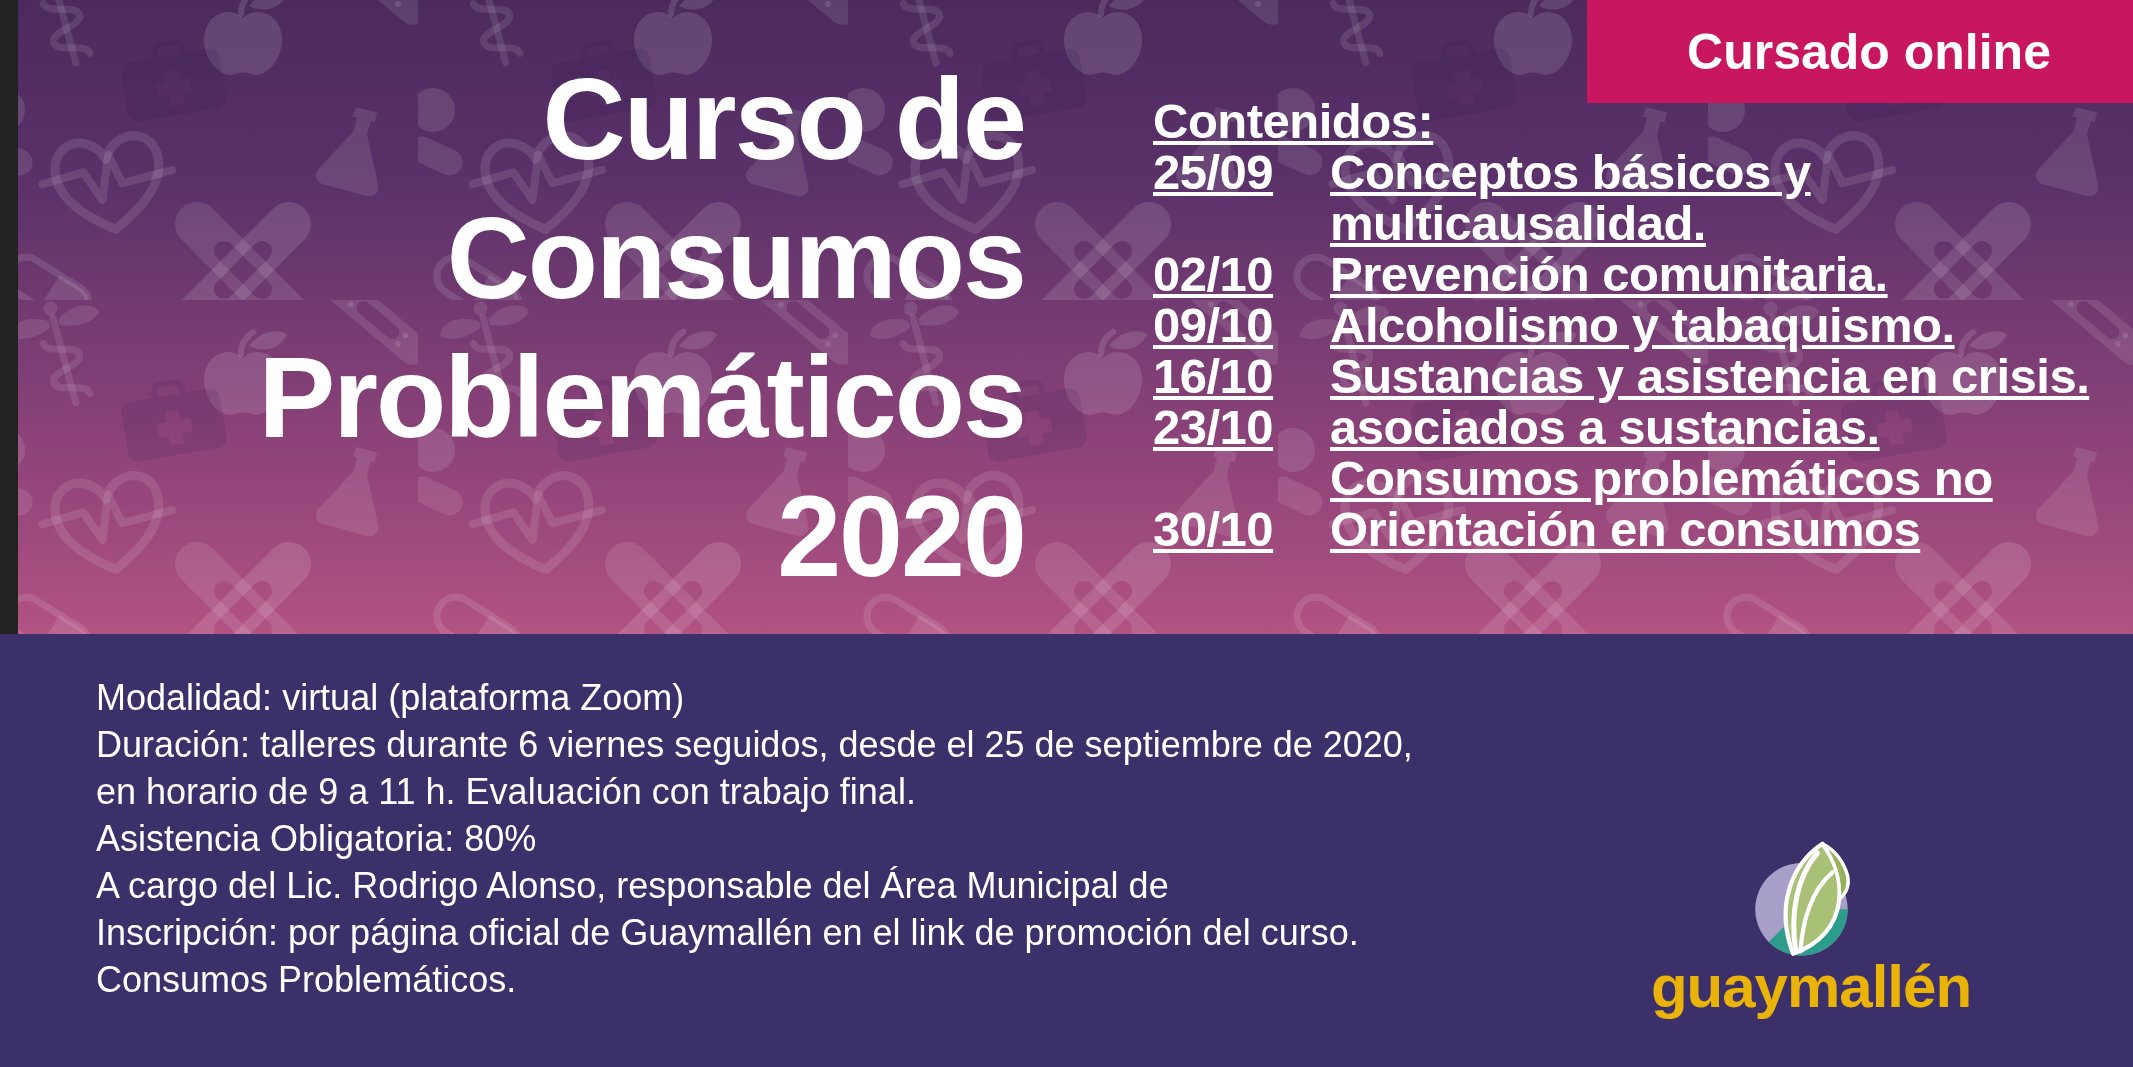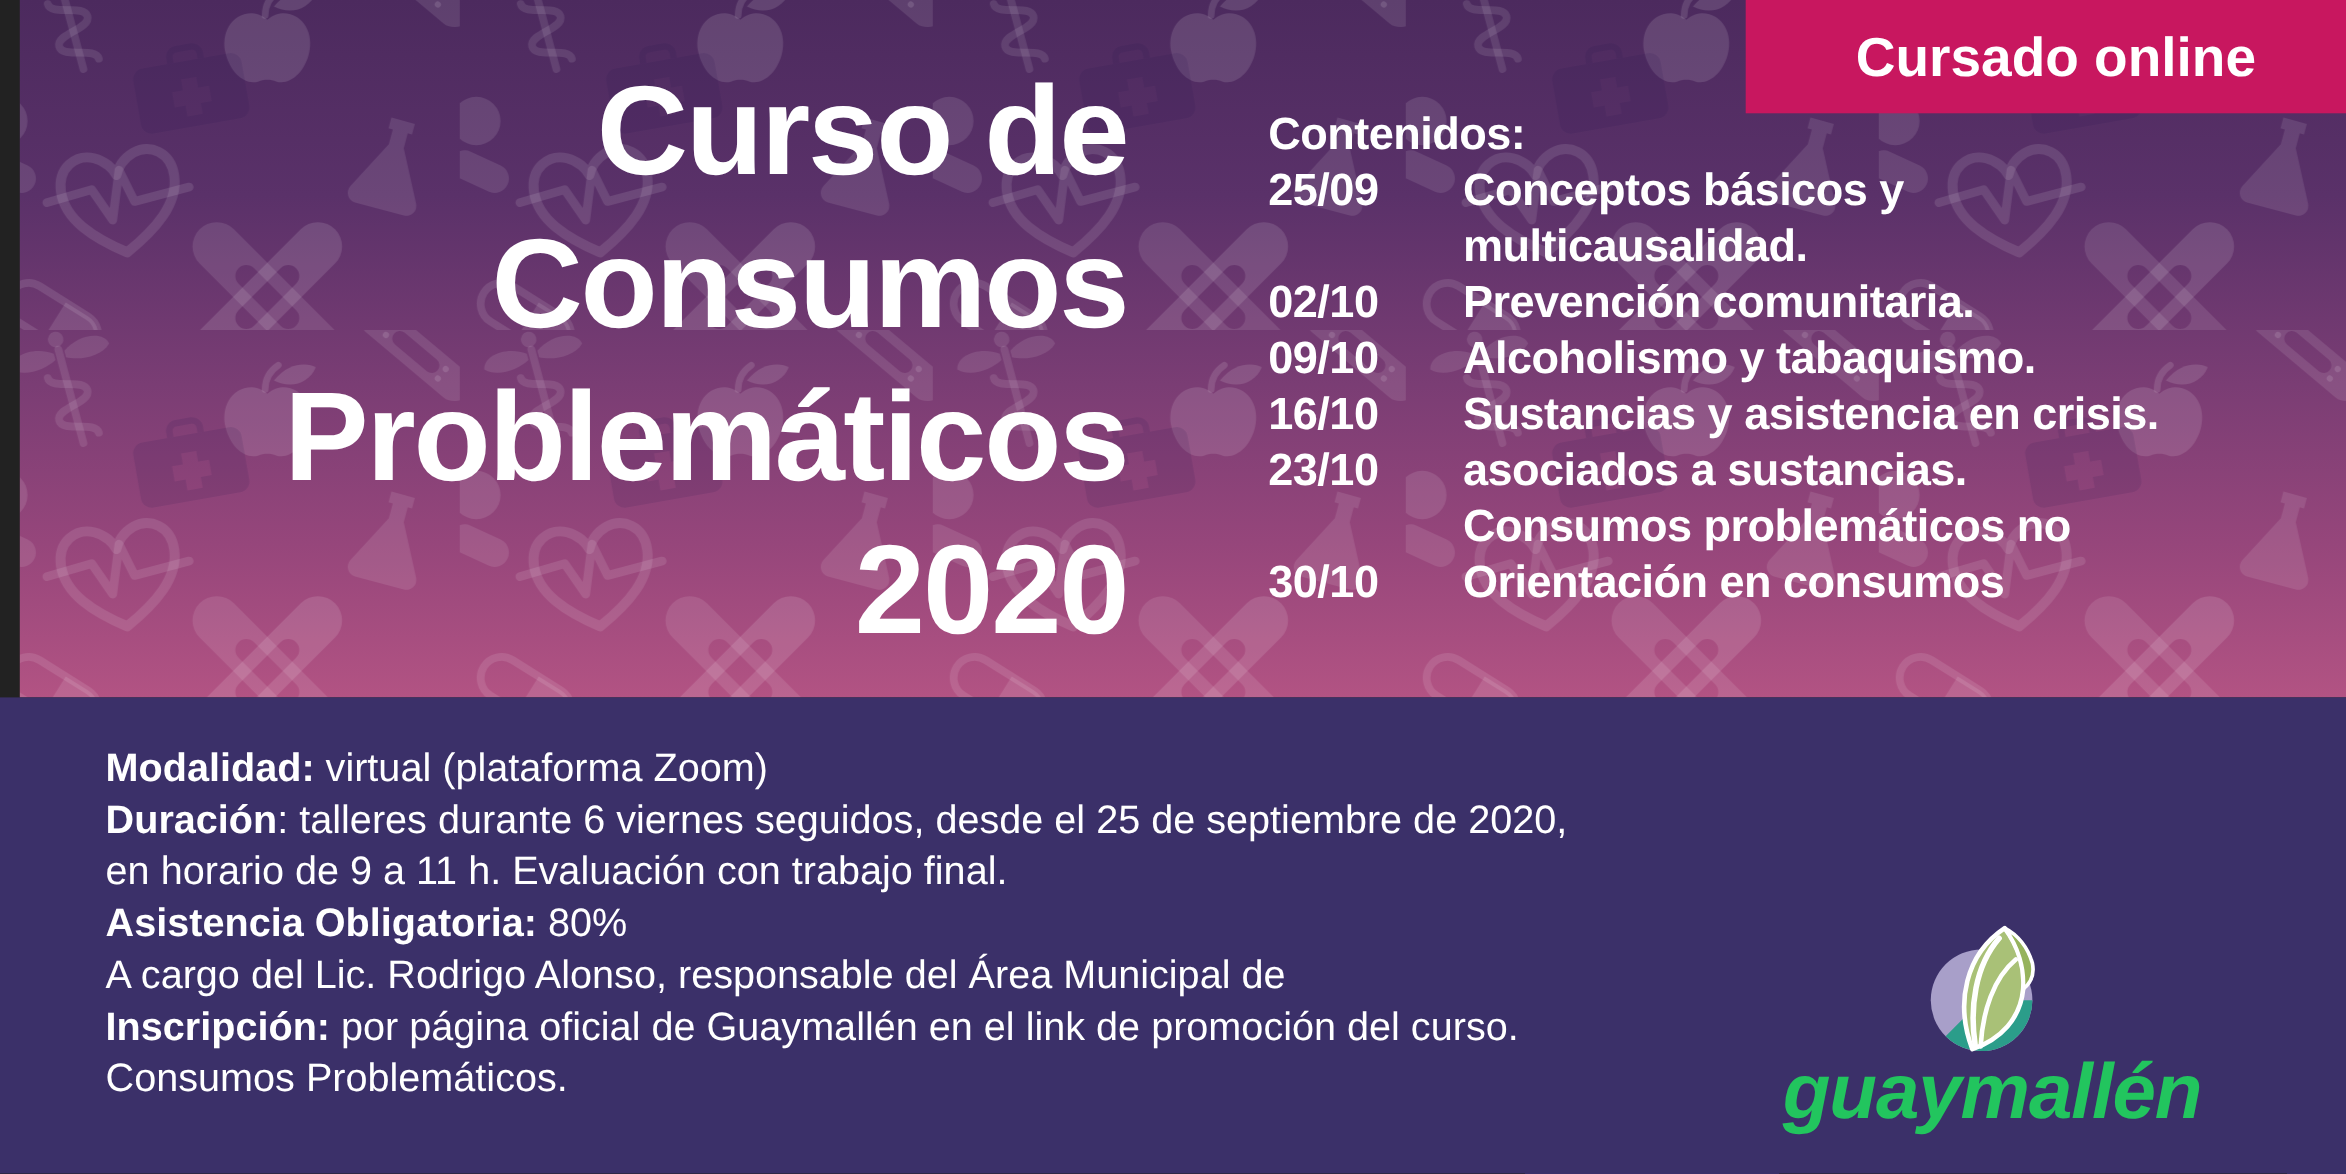--- a/index.html
+++ b/index.html
@@ -30,44 +30,45 @@
     font-size:50px;font-weight:700;letter-spacing:0;color:#fff;
   }
   .course-title{
     position:absolute;top:50px;right:1126px;width:1000px;
     text-align:right;
     font-size:115px;line-height:139px;font-weight:700;letter-spacing:-2px;
     color:#fff;
   }
   .contents{
     position:absolute;left:1135px;top:96px;width:980px;
-    font-size:41px;line-height:51px;font-weight:700;letter-spacing:-0.5px;
+    font-size:49px;line-height:51px;font-weight:700;letter-spacing:-0.5px;
     color:#fff;
+    text-decoration:underline;
   }
   .c-head{margin:0;}
   .c-item{display:flex;}
   .c-date{flex:none;width:152px;}
   .c-lines{flex:1;}
   .c-lines span{display:block;margin-left:25px;}
   
   .footer{
     position:absolute;left:0;top:634px;width:2133px;height:433px;
     background:var(--footer_bg,#3b3069);
   }
   .details{
     position:absolute;left:96px;top:40px;width:1560px;
     font-size:36px;line-height:47px;font-weight:400;color:#fff;
   }
-  .d-label{font-weight:700;}
+  .d-label{font-weight:400;}
   .logo{position:absolute;left:1556px;top:198px;width:510px;height:235px;}
   .logo-mark{position:absolute;left:192px;top:0;}
   .logo-wordmark{
     position:absolute;left:0;top:120px;width:510px;
     text-align:center;
-    font-size:71px;font-weight:700;letter-spacing:-1px;color:#22c55e;font-style:italic;
+    font-size:60px;font-weight:700;letter-spacing:-1px;color:#eab308;
   }
 </style>
 </head>
 <body>
 
 <div class="poster">
 
   <div class="hero">
 
     <svg class="pattern-svg" width="2133" height="634" viewBox="0 0 2133 634" aria-hidden="true">

